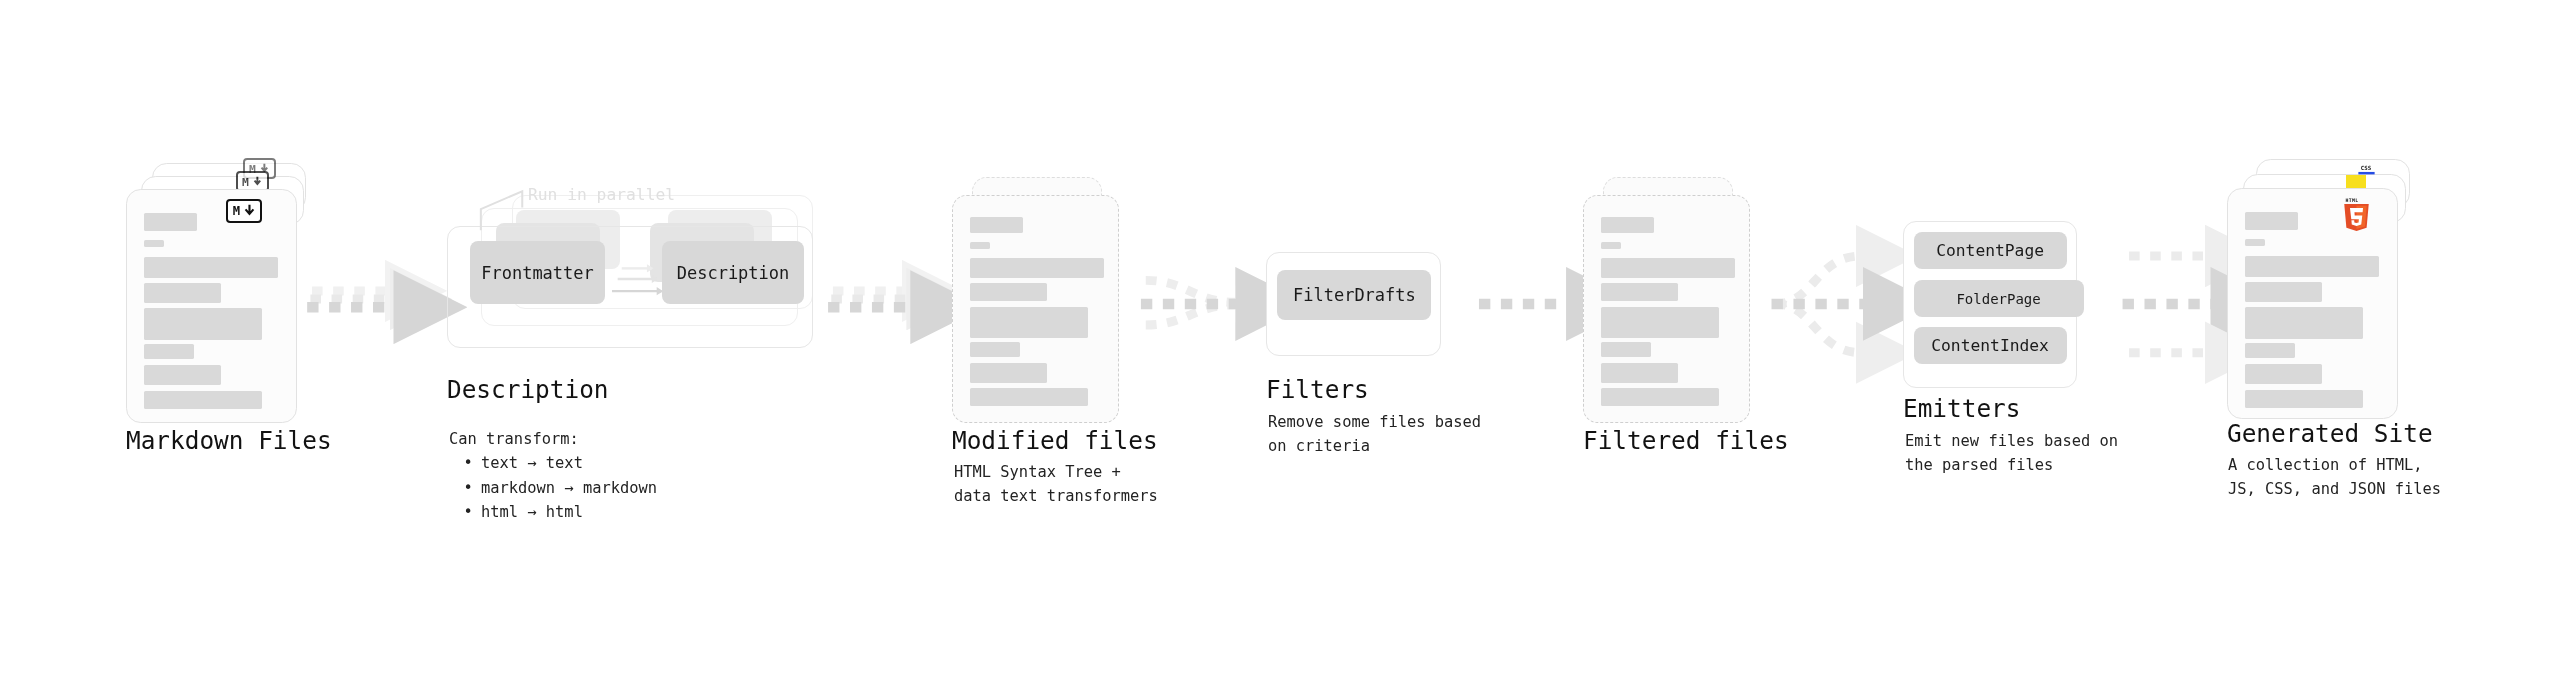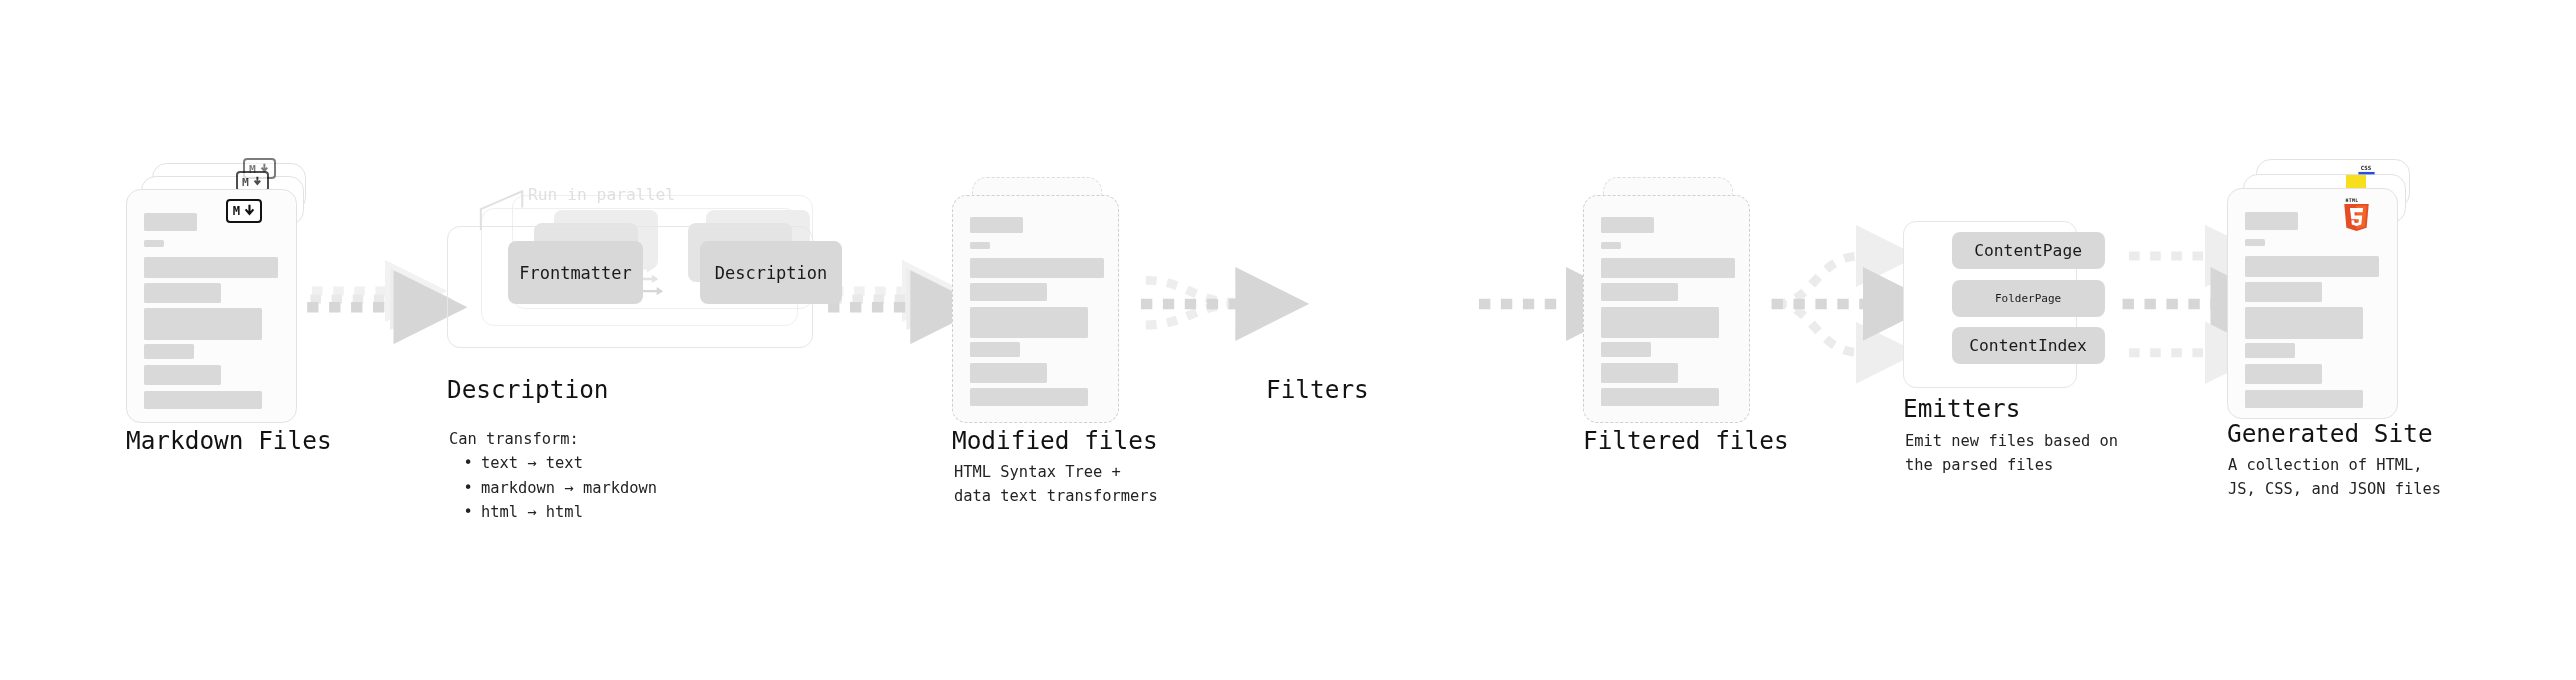--- a/index.html
+++ b/index.html
@@ -72,21 +72,20 @@
   .plugin-chip {
     position: absolute;
     box-sizing: border-box;
     background: #d8d8d8;
     border-radius: 8.1px;
     display: flex;
     align-items: center;
     justify-content: center;
     color: #1a1a1a;
     white-space: nowrap;
-    margin-left: 38px;
   }
   .plugin-chip.ghost1 { background: #e4e4e4; color: transparent; }
   .plugin-chip.ghost2 { background: #ededed; color: transparent; }
 
   
   .node-title {
     position: absolute;
     color: #121212;
     font-size: 24.4px;
     letter-spacing: 0px;
@@ -268,43 +267,49 @@
       <div class="skel" style="left:17px; top:146px; width:50px;  height:15.4px;"></div>
       <div class="skel" style="left:17px; top:167px; width:77px;  height:19.5px;"></div>
       <div class="skel" style="left:17px; top:192px; width:118px; height:18px;"></div>
     </div>
   </div>
 
   <div class="node-title" style="left:952px; top:426px;">Modified files</div>
   <div class="node-desc" style="left:954px; top:460px;">HTML Syntax Tree +
 data text transformers</div>
 
+  <div class="stage-node" style="left:1266px; top:252px; width:179px; height:106px;">
+    <div class="group-box" style="left:0px; top:0px; width:175px; height:104px;"></div>
+    <div class="plugin-chip" style="left:11.4px; top:18px; width:154px; height:50px; font-size:17px;">FilterDrafts</div>
+  </div>
 
   <div class="node-title" style="left:1266px; top:375px;">Filters</div>
+  <div class="node-desc" style="left:1268px; top:410px;">Remove some files based
+on criteria</div>
 
   <div class="stage-node" style="left:1583px; top:177px; width:195px; height:268px;">
     <div class="doc-card dashed" style="left:19.5px; top:0px; width:130px; height:41px; border-color:#dddddd;"></div>
     <div class="doc-card dashed" style="left:0px; top:18px; width:167px; height:228px;">
       <div class="skel" style="left:17px; top:21px;  width:53px;  height:16.3px;"></div>
       <div class="skel" style="left:17px; top:46px;  width:19.5px;  height:7.3px;"></div>
       <div class="skel" style="left:17px; top:62px;  width:134px; height:19.5px;"></div>
       <div class="skel" style="left:17px; top:87px; width:77px;  height:18px;"></div>
       <div class="skel" style="left:17px; top:111px; width:118px; height:31px;"></div>
       <div class="skel" style="left:17px; top:146px; width:50px;  height:15.4px;"></div>
       <div class="skel" style="left:17px; top:167px; width:77px;  height:19.5px;"></div>
       <div class="skel" style="left:17px; top:192px; width:118px; height:18px;"></div>
     </div>
   </div>
 
   <div class="node-title" style="left:1583px; top:426px;">Filtered files</div>
 
   <div class="stage-node" style="left:1903px; top:221px; width:187px; height:171px;">
     <div class="group-box" style="left:0px; top:0px; width:174px; height:167px;"></div>
     <div class="plugin-chip" style="left:10.6px; top:10.6px; width:153px; height:37px; font-size:16.3px;">ContentPage</div>
-    <div class="plugin-chip" style="left:10.6px; top:59px; width:153px; height:37px; font-size:11px;">FolderPage</div>
+    <div class="plugin-chip" style="left:10.6px; top:59px; width:170px; height:37px; font-size:14px;">FolderPage</div>
     <div class="plugin-chip" style="left:10.6px; top:106px; width:153px; height:37px; font-size:16.3px;">ContentIndex</div>
   </div>
 
   <div class="node-title" style="left:1903px; top:394px;text-align:right;">Emitters</div>
   <div class="node-desc" style="left:1905px; top:429px;">Emit new files based on
 the parsed files</div>
 
   <div class="stage-node" style="left:2227px; top:159px; width:211px; height:293px;">
 
     <div class="doc-card ghost" style="left:29px; top:0px; width:154px; height:49px;"></div>

